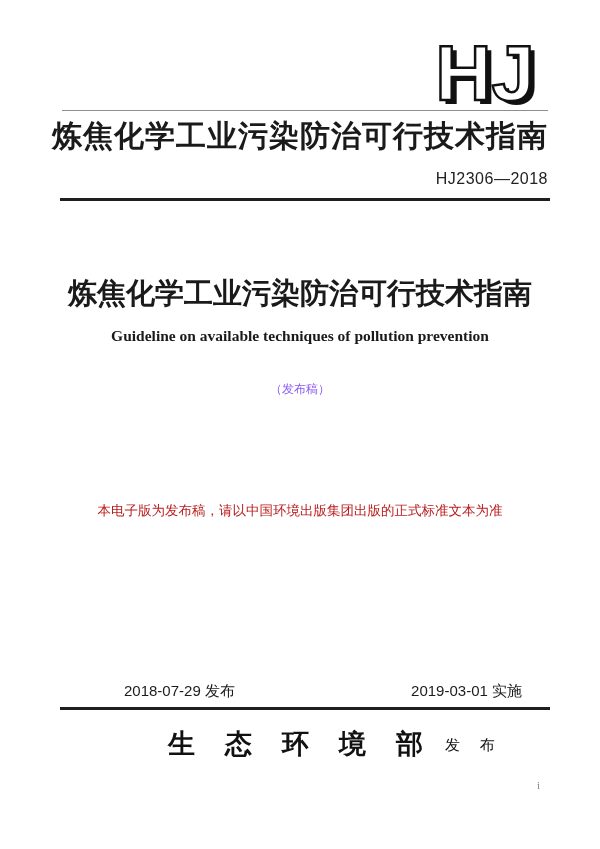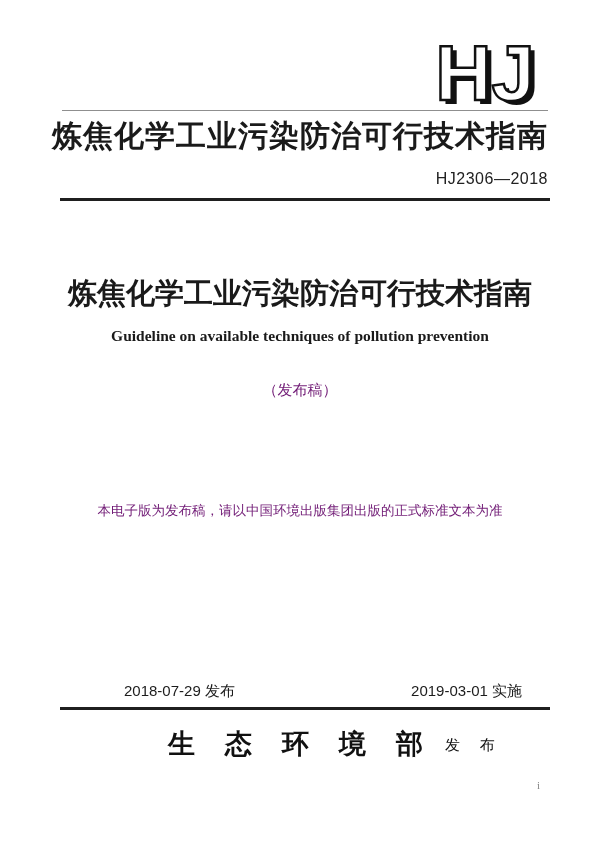--- a/index.html
+++ b/index.html
@@ -44,28 +44,28 @@
   .doc-title-en {
     position: absolute; left: 0; right: 0;
     text-align: center;
     font-size: 15.5px; font-weight: bold;
   }
   .en-line1 { top: 327px; }
   .en-line2 { top: 353px; }
 
   .draft-label {
     position: absolute; left: 0; right: 0; top: 381px;
-    text-align: center; font-size: 15px; color: #701a75; font-family: Liberation Serif, serif;
+    text-align: center; font-size: 12px; color: #8b5cf6; font-family: Liberation Serif, serif;
   }
 
   .notice {
     position: absolute; left: 0; right: 0; top: 502px;
     text-align: center;
     font-family: Liberation Mono, monospace;
-    font-size: 13.5px; color: #701a75;
+    font-size: 13.5px; color: #b91c1c;
   }
 
   .date-issue {
     position: absolute; left: 124px; top: 682px;
     font-family: "Liberation Sans", "DejaVu Sans", sans-serif;
     font-size: 15px; color: #1c1c1c;
   }
   .date-impl {
     position: absolute; right: 78px; top: 682px;
     font-family: "Liberation Sans", "DejaVu Sans", sans-serif;

